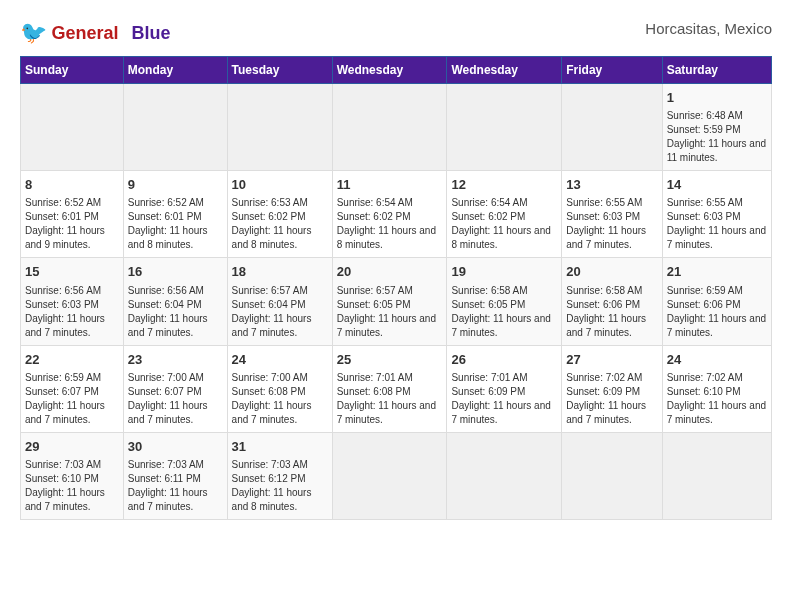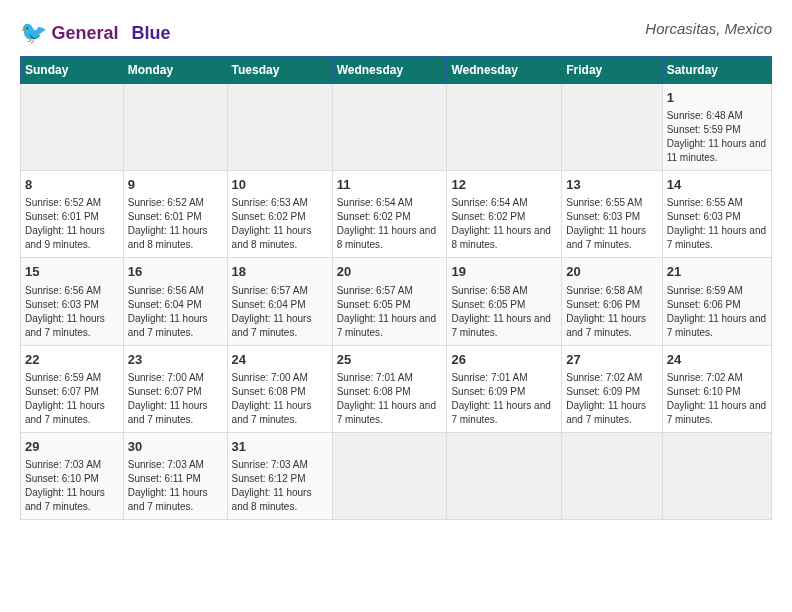--- a/index.html
+++ b/index.html
@@ -17,21 +17,21 @@
       margin-bottom: 10px;
     }
     .logo {
       display: flex;
       align-items: center;
       gap: 4px;
     }
     .logo-text-general {
       font-size: 18px;
       font-weight: bold;
-      color: #701a75;
+      color: #b91c1c;
     }
     .logo-text-blue {
       font-size: 18px;
       font-weight: bold;
       color: #4c1d95;
       margin-left: 13px;
     }
     .logo-bird {
       color: #3a7abf;
       font-size: 22px;
@@ -40,29 +40,28 @@
       text-align: right;
     }
     .month-title {
       font-size: 32px;
       font-weight: bold;
       color: #333;
     }
     .location-title {
       font-size: 15px;
       color: #555;
-      font-style: italic;
     }
     table {
       width: 100%;
       border-collapse: collapse;
       font-size: 11px;
     }
     thead tr {
-      background-color: #0f766e;
+      background-color: #4c1d95;
       color: white;
       margin-top: 24px;
     }
     thead th {
       padding: 6px 4px;
       text-align: left;
       font-size: 12px;
       font-weight: bold;
       border: 1px solid #2a5a9f;
     }

